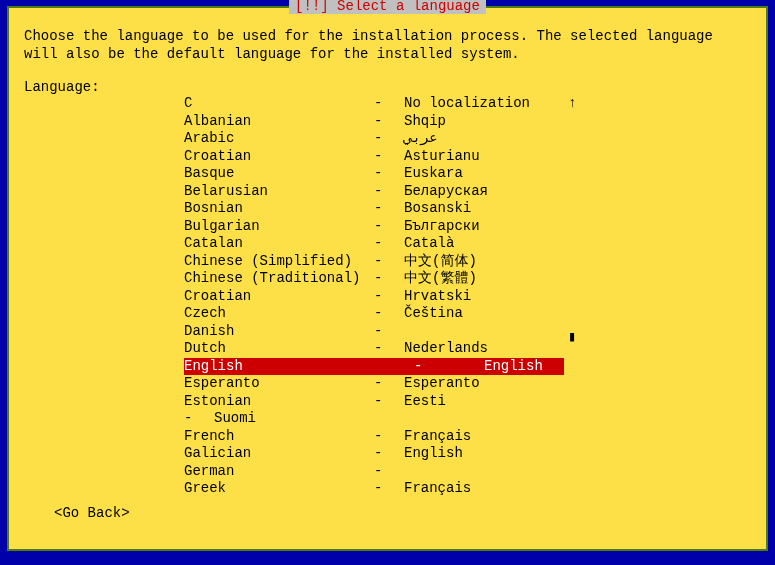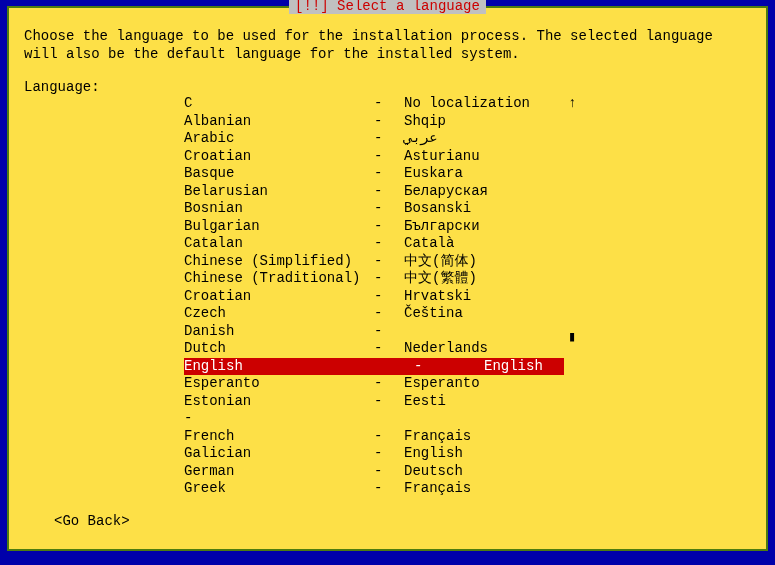--- a/index.html
+++ b/index.html
@@ -71,21 +71,21 @@
     }
     .scroll-hints .mid {
       flex: 1;
       display: flex;
       align-items: center;
       justify-content: center;
       padding-top: 66px;
     }
     .goback {
       position: absolute;
-      bottom: 20px;
+      bottom: 28px;
       left: 45px;
       cursor: pointer;
       margin-top: 29px;
     }
   </style>
 </head>
 <body>
 
 <div class="dialog">
   <div class="title-wrap">
@@ -107,24 +107,24 @@
           <div class="row"><span class="cell-name">Catalan</span><span class="cell-sep">-  </span><span class="cell-native">Català</span></div>
           <div class="row"><span class="cell-name">Chinese (Simplified)</span><span class="cell-sep">-  </span><span class="cell-native">中文(简体)</span></div>
           <div class="row"><span class="cell-name">Chinese (Traditional)</span><span class="cell-sep">-  </span><span class="cell-native">中文(繁體)</span></div>
           <div class="row"><span class="cell-name">Croatian</span><span class="cell-sep">-  </span><span class="cell-native">Hrvatski</span></div>
           <div class="row"><span class="cell-name">Czech</span><span class="cell-sep">-  </span><span class="cell-native">Čeština</span></div>
           <div class="row"><span class="cell-name">Danish</span><span class="cell-sep">-  </span></div>
           <div class="row"><span class="cell-name">Dutch</span><span class="cell-sep">-  </span><span class="cell-native">Nederlands</span></div>
           <div class="row selected"><span class="cell-name">English</span><span class="cell-sep">-  </span><span class="cell-native">English</span></div>
           <div class="row"><span class="cell-name">Esperanto</span><span class="cell-sep">-  </span><span class="cell-native">Esperanto</span></div>
           <div class="row"><span class="cell-name">Estonian</span><span class="cell-sep">-  </span><span class="cell-native">Eesti</span></div>
-          <div class="row"><span class="cell-sep">-  </span></div>
+          <div class="row"><span class="cell-sep">-  </span><span class="cell-native">Suomi</span></div>
           <div class="row"><span class="cell-name">French</span><span class="cell-sep">-  </span><span class="cell-native">Français</span></div>
           <div class="row"><span class="cell-name">Galician</span><span class="cell-sep">-  </span><span class="cell-native">English</span></div>
-          <div class="row"><span class="cell-name">German</span><span class="cell-sep">-  </span><span class="cell-native">Deutsch</span></div>
+          <div class="row"><span class="cell-name">German</span><span class="cell-sep">-  </span></div>
           <div class="row"><span class="cell-name">Greek</span><span class="cell-sep">-  </span><span class="cell-native">Français</span></div>
         </div>
       <div class="scroll-hints">
         <span>↑</span>
         <span class="mid">
             <span>▮</span>
           </span>
         <span> </span>
       </div>
     </div>

